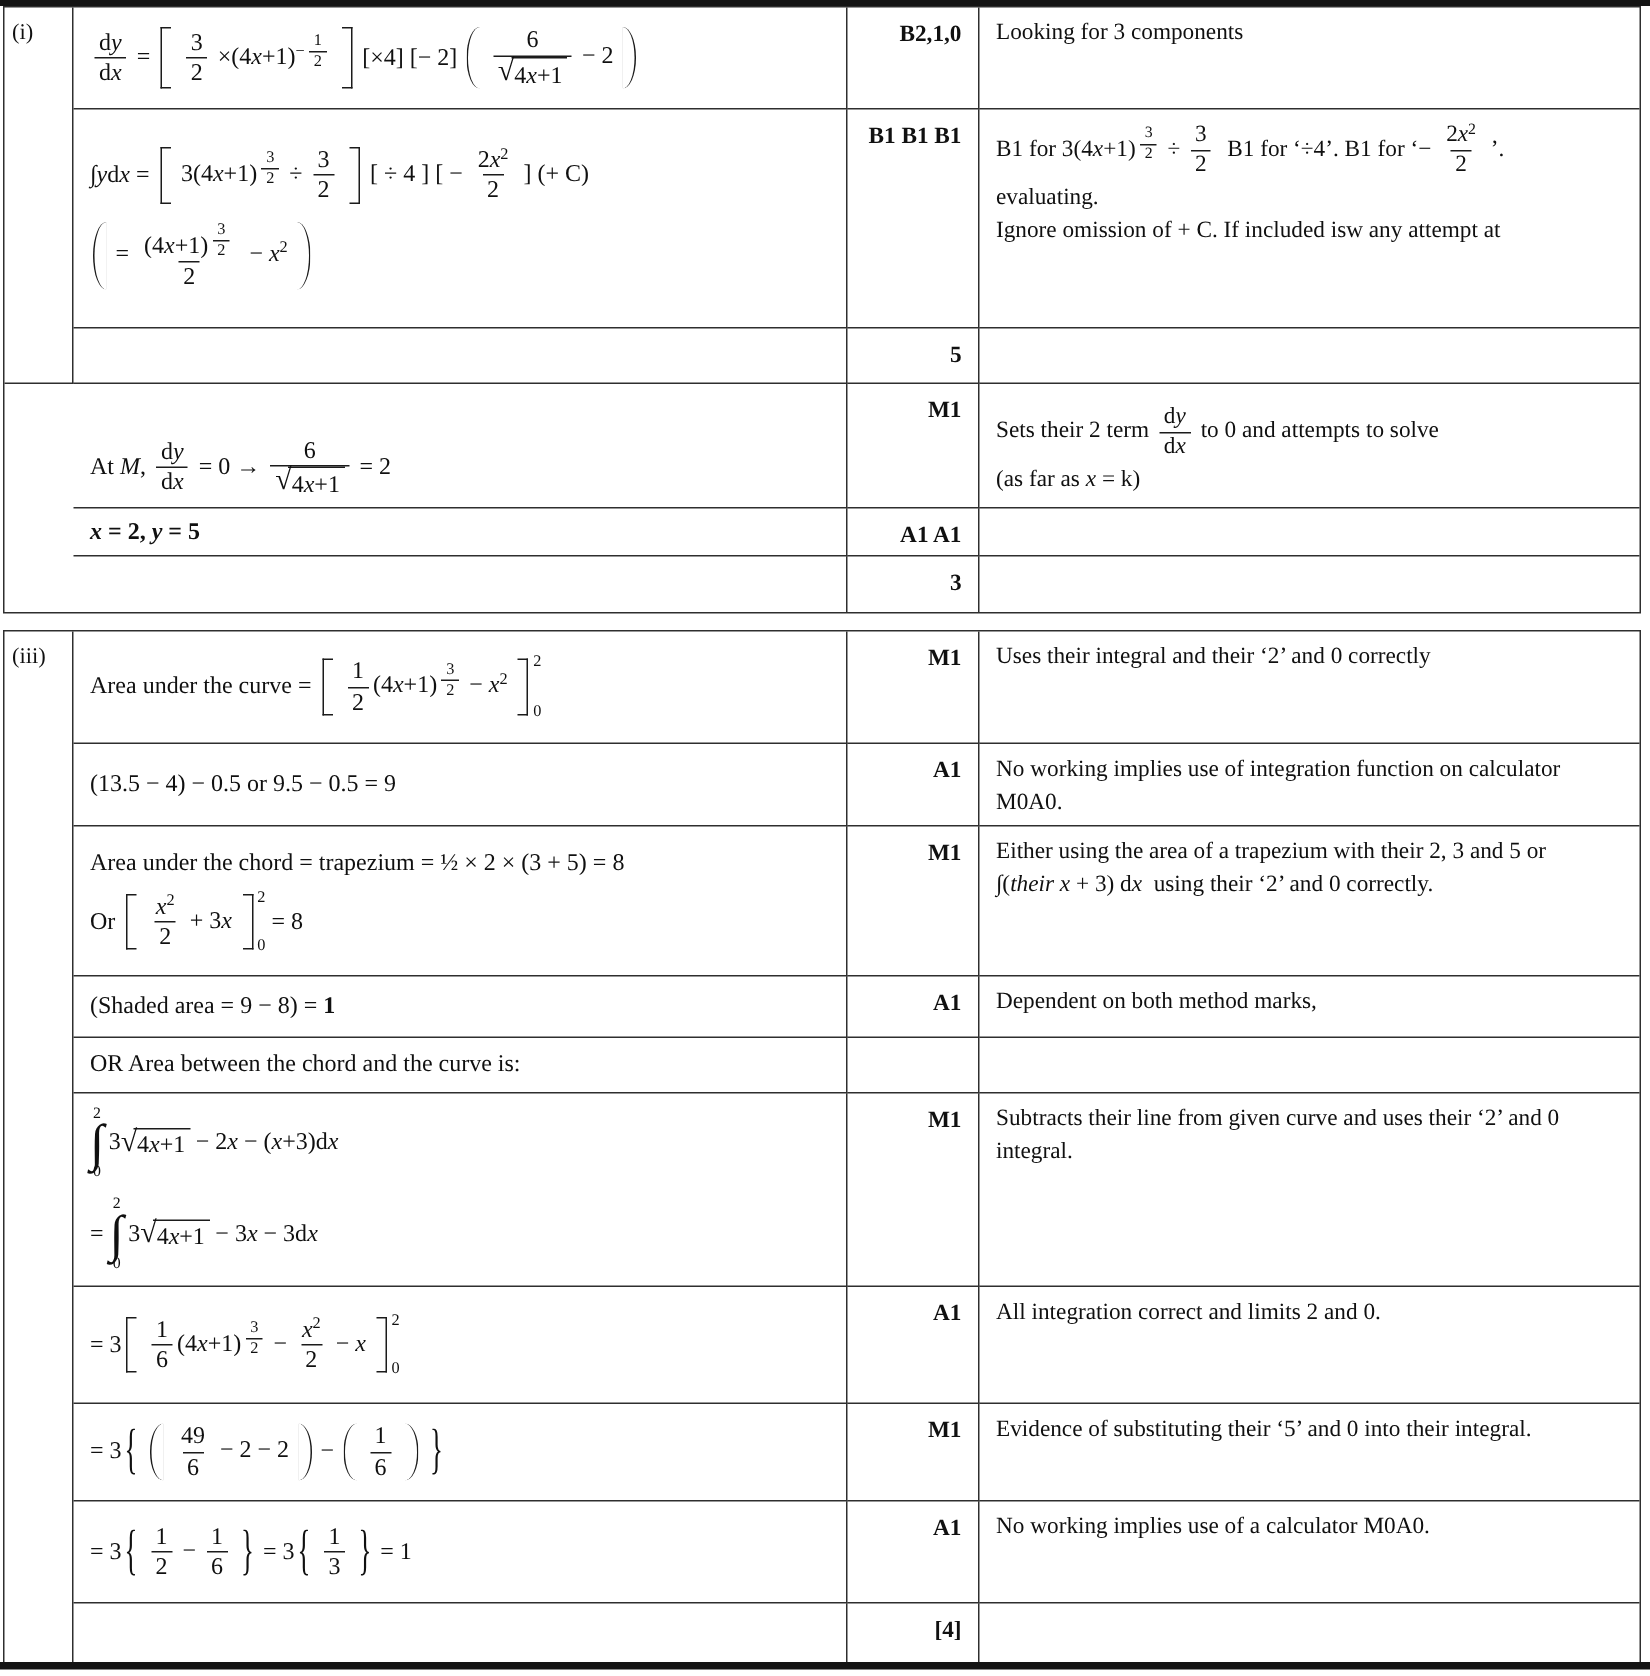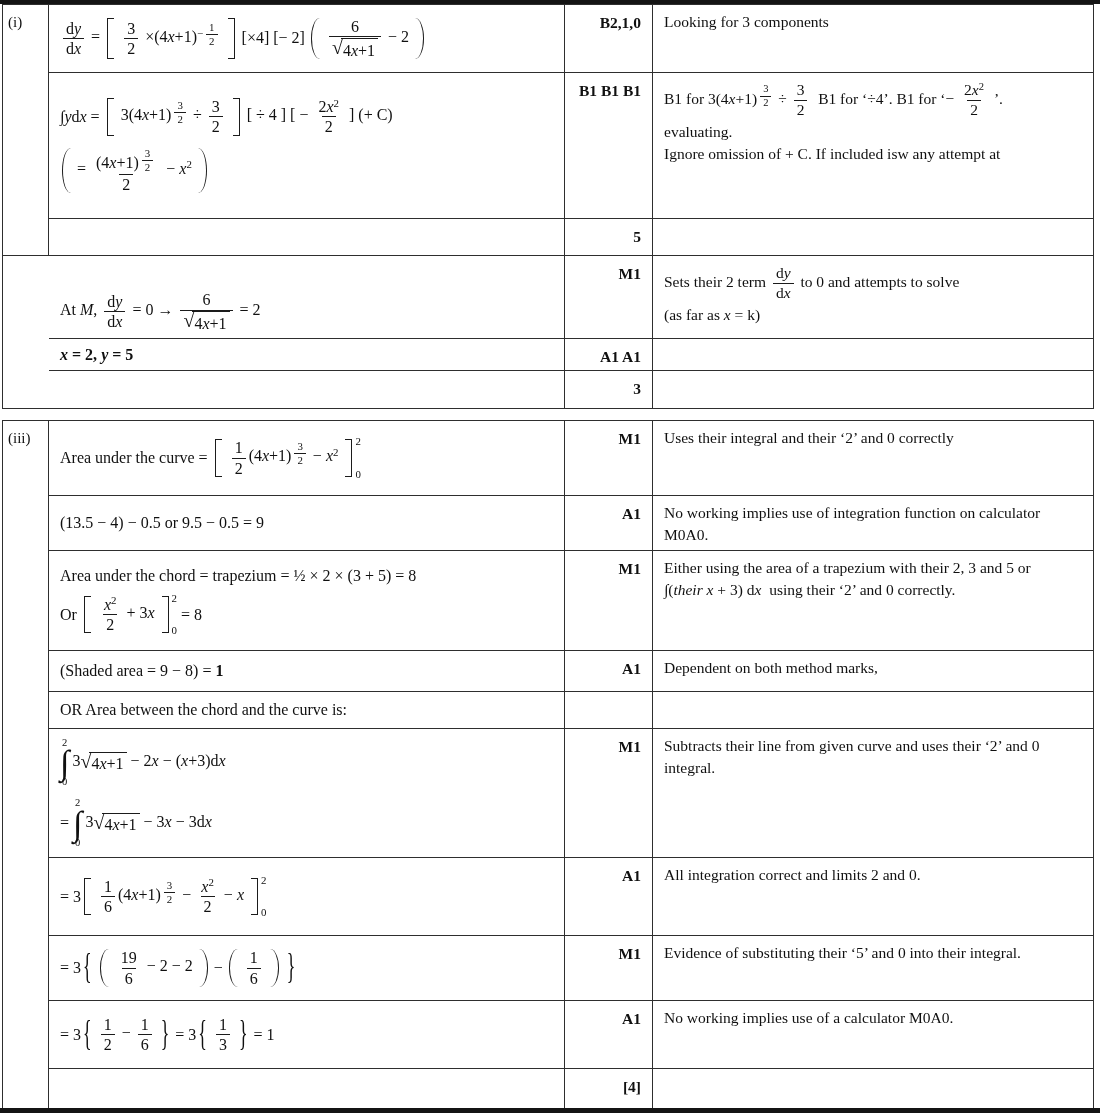--- a/index.html
+++ b/index.html
@@ -102,21 +102,21 @@
       </div>
       <div class="cell work-cell" style="grid-area: 3 / 2;"></div>
       <div class="cell mark-cell" style="grid-area: 3 / 3;">5</div>
       <div class="cell guide-cell" style="grid-area: 3 / 4;"></div>
       <div class="cell work-cell" style="grid-area: 4 / 2; justify-content: flex-end;">
         <div class="mline">
           <span class="run">At <span class="it">M</span>, <span class="fr"><span class="nu">d<span class="it">y</span></span><span class="dn">d<span class="it">x</span></span></span> = 0 → <span class="fr"><span class="nu">6</span><span class="dn"><span class="sq"><span class="rad">√</span><span class="sqc">4<span class="it">x</span>+1</span></span></span></span> = 2</span>
         </div>
       </div>
       <div class="cell mark-cell" style="grid-area: 4 / 3;">M1</div>
-      <div class="cell guide-cell" style="grid-area: 4 / 4;">
+      <div class="cell guide-cell" style="grid-area: 4 / 4; justify-content: center;">
         <div class="mline">
           <span class="run">Sets their 2 term <span class="fr"><span class="nu">d<span class="it">y</span></span><span class="dn">d<span class="it">x</span></span></span> to 0 and attempts to solve</span>
         </div>
         <div class="mline">
           <span class="run">(as far as <span class="it">x</span> = k)</span>
         </div>
       </div>
       <div class="cell work-cell" style="grid-area: 5 / 2;">
         <div class="mline">
           <span class="run"><span class="bd"><span class="it">x</span> = 2, <span class="it">y</span> = 5</span></span>
@@ -256,21 +256,21 @@
         <div class="mline">
           <span class="run">All integration correct and limits 2 and 0.</span>
         </div>
       </div>
       <div class="cell work-cell" style="grid-area: 8 / 2;">
         <div class="mline">
           <span class="run">= 3</span>
           <span class="cu">{</span>
           <span class="run"> </span>
           <span class="gp gpl"></span>
-          <span class="run"> <span class="fr"><span class="nu">19</span><span class="dn">6</span></span> − 2 − 2 </span>
+          <span class="run"> <span class="fr"><span class="nu">49</span><span class="dn">6</span></span> − 2 − 2 </span>
           <span class="gp gpr"></span>
           <span class="run"> − </span>
           <span class="gp gpl"></span>
           <span class="run"> <span class="fr"><span class="nu">1</span><span class="dn">6</span></span> </span>
           <span class="gp gpr"></span>
           <span class="run"> </span>
           <span class="cu">}</span>
         </div>
       </div>
       <div class="cell mark-cell" style="grid-area: 8 / 3;">M1</div>

